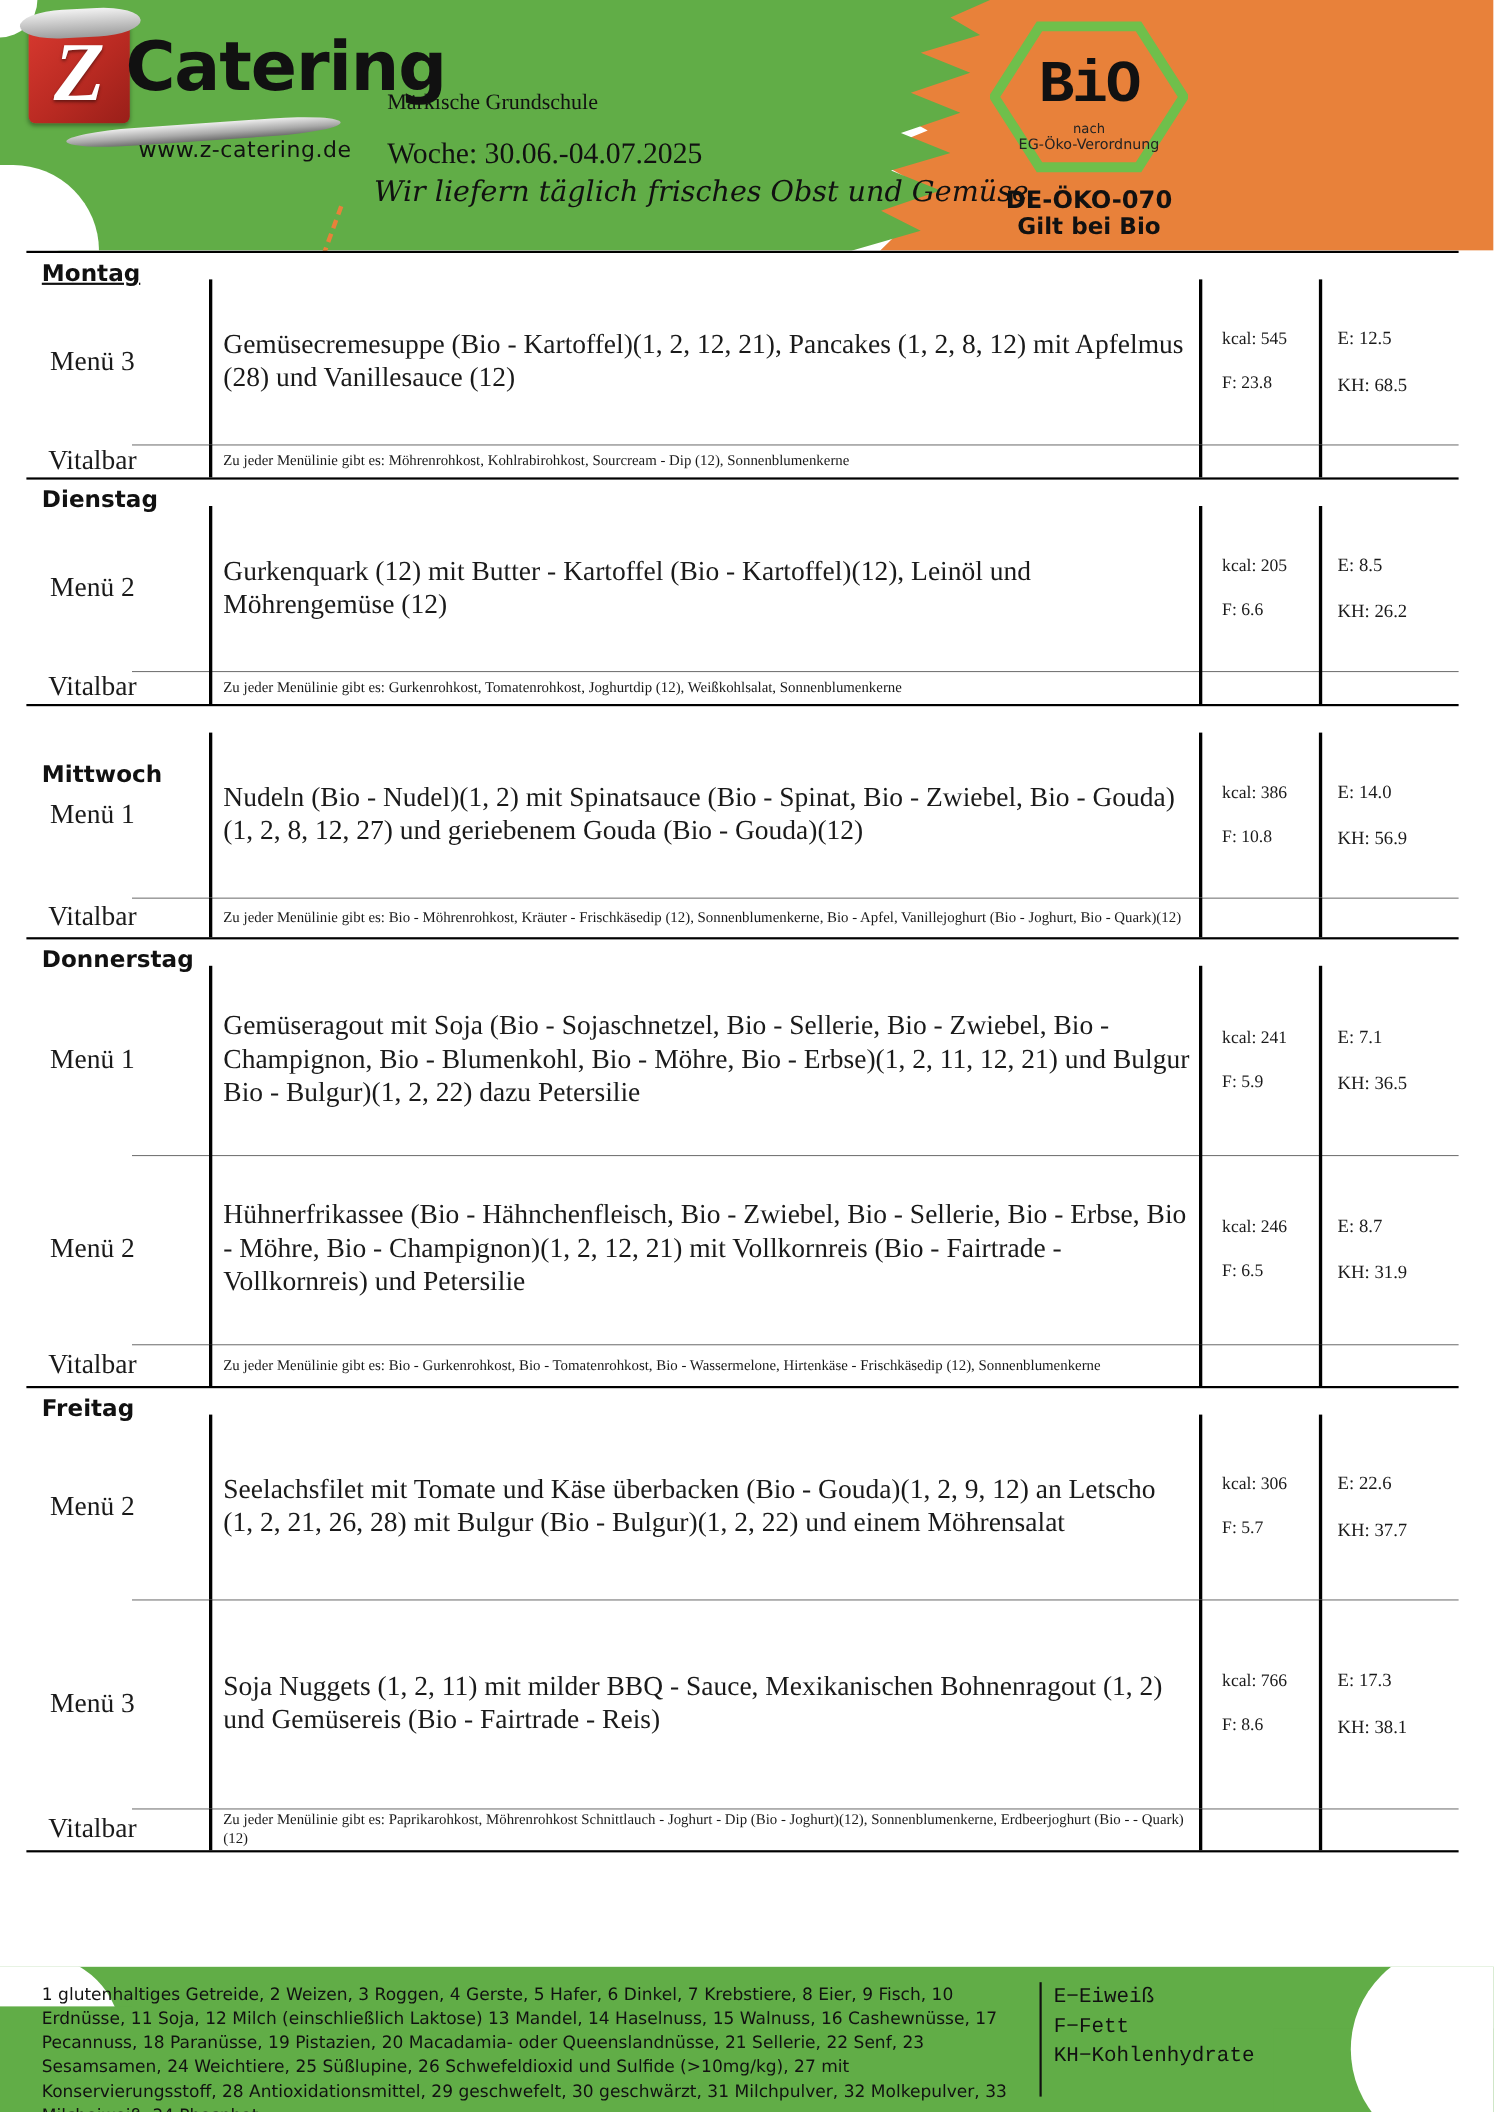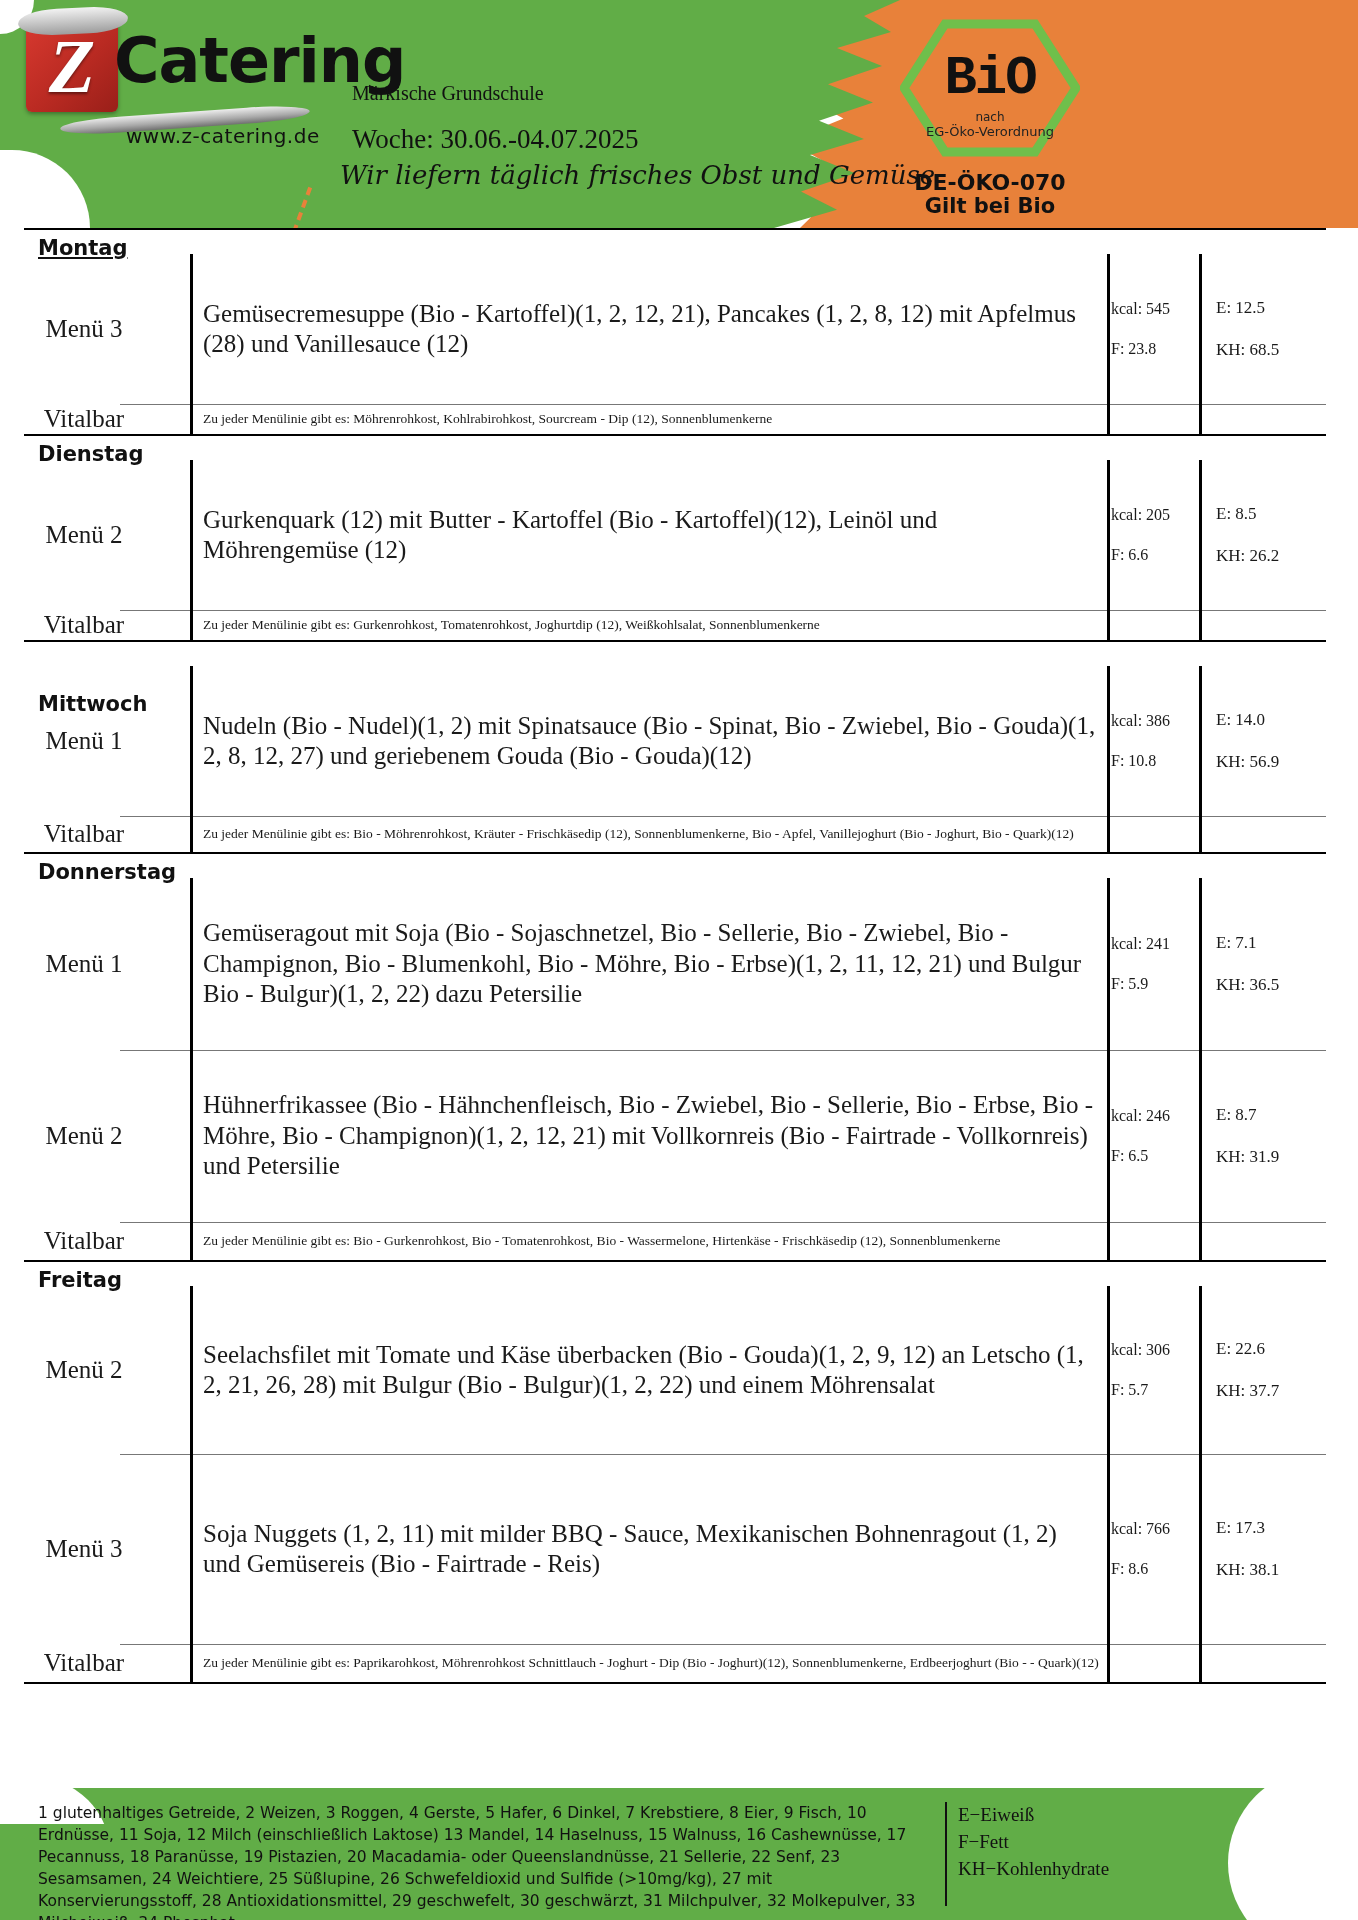--- a/index.html
+++ b/index.html
@@ -68,36 +68,36 @@
 
   .row{position:relative;display:flex;align-items:stretch;}
   .c-menu{width:120px;flex:0 0 120px;display:flex;align-items:center;justify-content:center;
      font-size:25px;color:#1a1a1a;}
   .c-menu.vb{font-size:25px;}
   .c-desc{flex:1 1 auto;border-left:3px solid #000;padding:0 8px 0 10px;
      display:flex;align-items:center;font-size:25px;color:#1a1a1a;line-height:1.22;margin-left:46px;}
   .c-desc.small{font-size:13.5px;line-height:1.25;align-items:center;}
   .c-kcal{width:88px;flex:0 0 88px;border-left:3px solid #000;
      display:flex;flex-direction:column;justify-content:center;gap:22px;
-     padding-left:1px;font-size:16px;color:#1a1a1a;}
+     padding-left:18px;font-size:16px;color:#1a1a1a;}
   .c-pk{width:110px;flex:0 0 110px;border-left:3px solid #000;
      display:flex;flex-direction:column;justify-content:center;gap:22px;
      padding-left:14px;font-size:17px;color:#1a1a1a;}
   .thinrule{position:absolute;left:120px;right:32px;height:0;border-top:1px solid #777;}
 
   
   .footer{position:absolute;left:0;top:1788px;width:1358px;height:132px;background:#61ad47;overflow:hidden;}
   .footer:before{content:"";position:absolute;left:-40px;top:-10px;width:150px;height:150px;background:#ffffff;border-radius:50%;}
   .footer:after{content:"";position:absolute;right:-60px;top:-20px;width:190px;height:190px;background:#ffffff;border-radius:50%;}
   .fmask{position:absolute;background:#61ad47;}
   .allerg{position:absolute;left:38px;top:14px;width:890px;
      font-family:"DejaVu Sans",sans-serif;font-size:15.5px;line-height:1.42;color:#111;}
   .fdiv{position:absolute;left:945px;top:14px;width:0;height:104px;border-left:2px solid #111;}
   .flegend{position:absolute;left:958px;top:14px;
-     font-family:Liberation Serif, serif;font-size:19px;line-height:1.42;color:#111;}
+     font-family:Liberation Mono, monospace;font-size:19px;line-height:1.42;color:#111;}
 </style>
 </head>
 <body>
 
 <div class="header">
   <div class="hdr-orange-wave"></div>
   <div class="hdr-green"></div>
   <div class="green-mask-tl"></div>
   <div class="green-mask-bl"></div>
 

